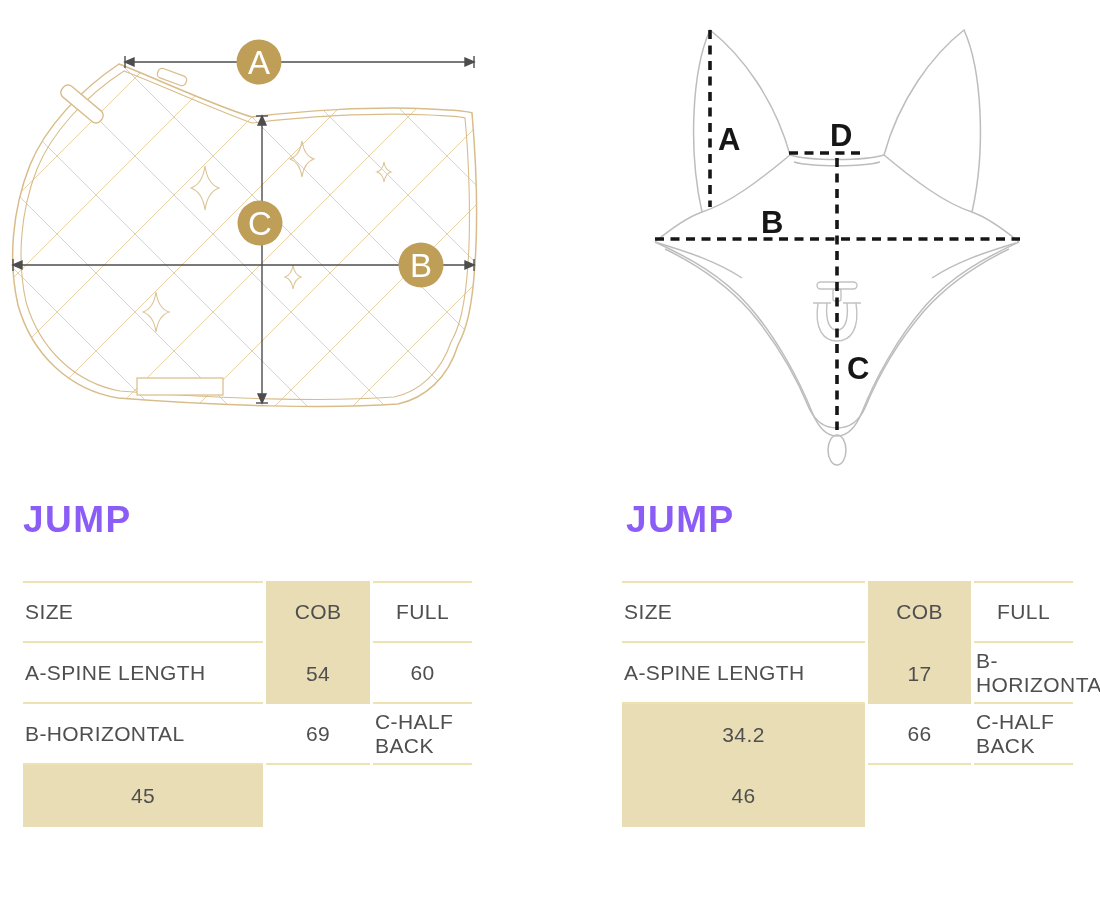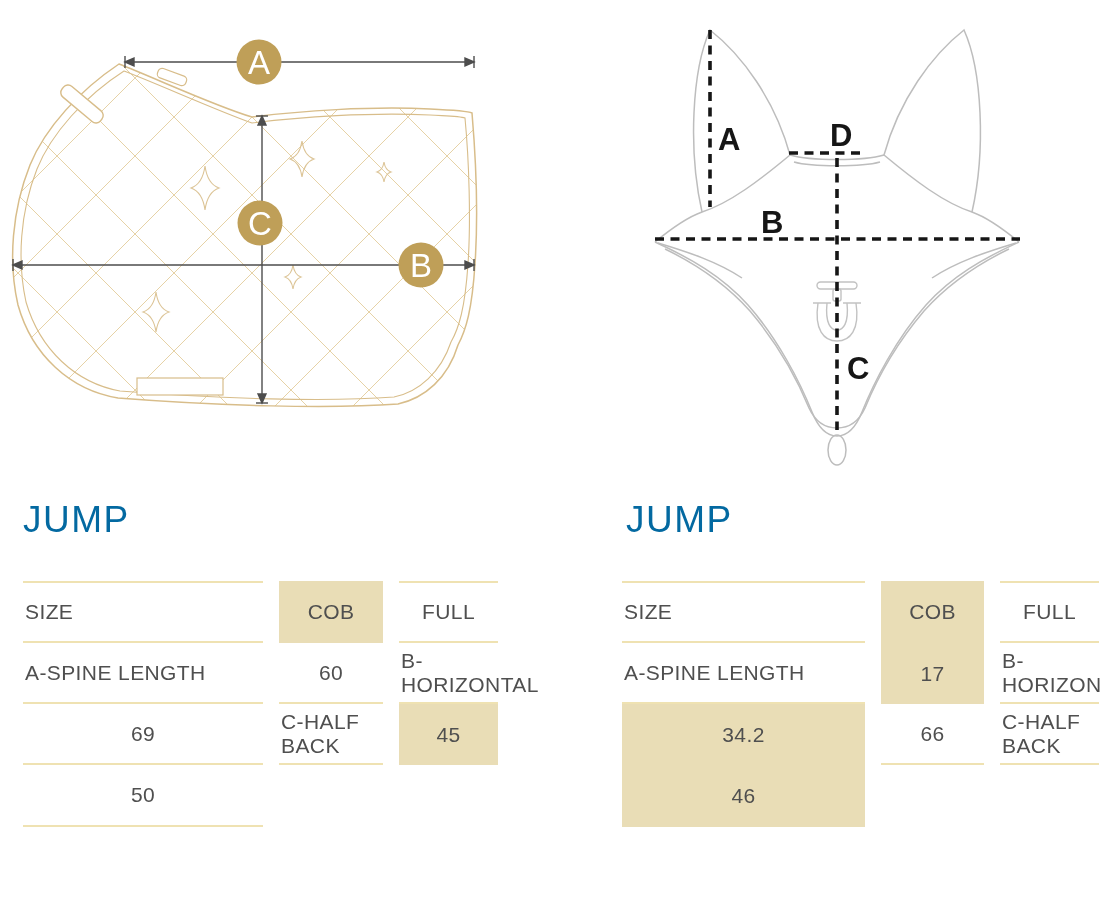--- a/index.html
+++ b/index.html
@@ -11,22 +11,22 @@
     --near-black:#161616;
     --band:#e9ddb6;
     --tan-line:#efe2b2;
     --text:#4f4f4f;
   }
   html,body{margin:0;padding:0;background:#fff;}
   .canvas{position:relative;width:1100px;height:900px;background:#ffffff;overflow:hidden;
           font-family:"Liberation Sans", sans-serif;}
   svg{position:absolute;display:block;}
   .section-title{position:absolute;top:501px;font-size:37px;line-height:38px;
-                 color:#0369a1;letter-spacing:1.5px;font-weight:400;}
-  .size-table{position:absolute;top:581px;display:grid;grid-auto-flow:row;column-gap:16px;
+                 color:#8b5cf6;letter-spacing:1.5px;font-weight:700;}
+  .size-table{position:absolute;top:581px;display:grid;grid-auto-flow:row;column-gap:3px;
               grid-template-rows:62px 61px 61px 62px;}
   .t-left{left:23px;grid-template-columns:240px 104px 99px;}
   .t-right{left:622px;grid-template-columns:243px 103px 99px;}
   .cell{display:flex;align-items:center;color:var(--text);font-size:21px;letter-spacing:0.4px;
         box-sizing:border-box;}
   .lab{justify-content:flex-start;padding-left:2px;}
   .val{justify-content:center;}
   .bord{border-bottom:2px solid var(--tan-line);}
   .topb{border-top:2px solid var(--tan-line);}
   .band{background:var(--band);}
@@ -176,28 +176,28 @@
 
   <div class="section-title" style="left:23px">JUMP</div>
 
   <div class="size-table t-left">
 
     <div class="cell lab bord topb">SIZE</div>
     <div class="cell val band">COB</div>
     <div class="cell val bord topb">FULL</div>
 
     <div class="cell lab bord">A-SPINE LENGTH</div>
+    <div class="cell val band">54</div>
     <div class="cell val bord">60</div>
 
     <div class="cell lab bord">B-HORIZONTAL</div>
     <div class="cell val bord">69</div>
 
     <div class="cell lab bord">C-HALF BACK</div>
     <div class="cell val band">45</div>
-    <div class="cell val bord">50</div>
   </div>
 
   <div class="section-title" style="left:626px">JUMP</div>
 
   <div class="size-table t-right">
 
     <div class="cell lab bord topb">SIZE</div>
     <div class="cell val band">COB</div>
     <div class="cell val bord topb">FULL</div>
 

